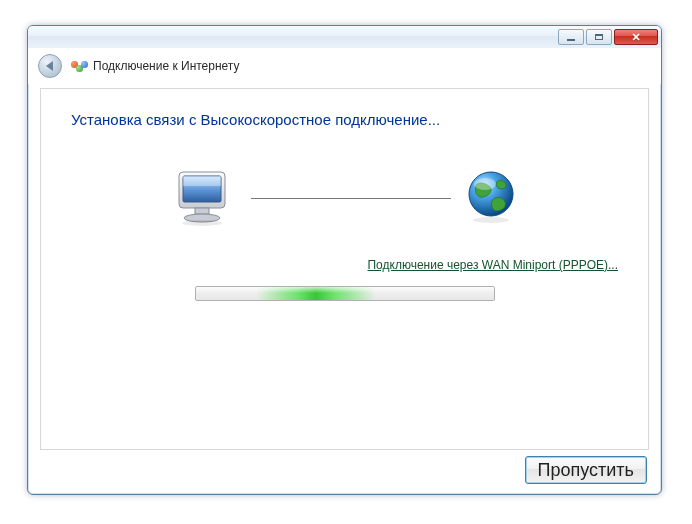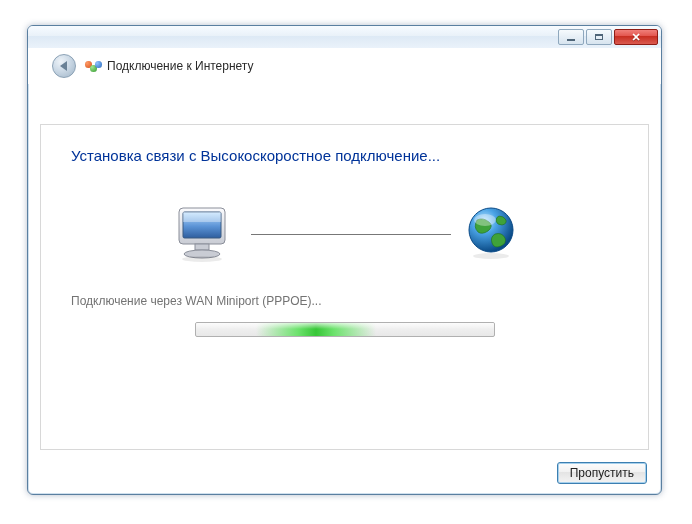--- a/index.html
+++ b/index.html
@@ -70,21 +70,21 @@
     font-weight: bold;
     font-size: 11px;
     line-height: 1;
     text-shadow: 0 1px 0 rgba(0,0,0,0.3);
   }
   
   .header-area {
     height: 36px;
     display: flex;
     align-items: center;
-    padding-left: 24px;
+    padding-left: 10px;
     background: #fff;
   }
   .back-circle {
     width: 24px;
     height: 24px;
     border-radius: 50%;
     background: radial-gradient(circle at 35% 30%, #eef3f8 0%, #cfdce8 40%, #9fb4c7 100%);
     border: 1px solid #8ca2b6;
     display: flex;
     align-items: center;
@@ -119,42 +119,42 @@
   .content-panel {
     position: absolute;
     left: 12px;
     right: 12px;
     top: 62px;
     bottom: 44px;
     border: 1px solid #d8d8d8;
     background: #fff;
     box-sizing: border-box;
     padding: 22px 30px 10px 30px;
-    margin-top: 36px;
   }
   .heading {
     color: #003399;
     font-size: 15px;
   }
   .illustration {
     display: flex;
     align-items: center;
     justify-content: center;
     gap: 14px;
     margin-top: 40px;
   }
   .line {
     width: 200px;
     border-top: 1px solid #555;
     opacity: 0.8;
   }
   .status-text {
-    text-align: left;
+    text-align: right;
     margin-top: 30px;
-    color: #737373;
+    color: #14532d;
+    text-decoration: underline;
   }
   .progress {
     width: 300px;
     height: 15px;
     margin: 14px auto 0 auto;
     border: 1px solid #b0b0b0;
     border-radius: 2px;
     background: linear-gradient(to bottom, #f4f4f4, #e8e8e8);
     overflow: hidden;
     position: relative;
@@ -181,27 +181,27 @@
   
   .button-bar {
     position: absolute;
     right: 14px;
     bottom: 10px;
     display: flex;
     gap: 8px;
   }
   .win-btn {
     min-width: 80px;
-    height: 22px;
+    height: 28px;
     padding: 0 12px;
     border: 1px solid #8b8b8b;
     border-radius: 3px;
     background: linear-gradient(to bottom, #fdfdfd 0%, #f1f1f1 45%, #e4e4e4 46%, #f3f3f3 100%);
     font-family: inherit;
-    font-size: 12px;
+    font-size: 18px;
     color: #222;
     box-sizing: border-box;
   }
   .win-btn.default {
     border-color: #3c7fb1;
     box-shadow: 0 0 0 1px #a6d0ec inset;
   }
 </style>
 </head>
 <body>

